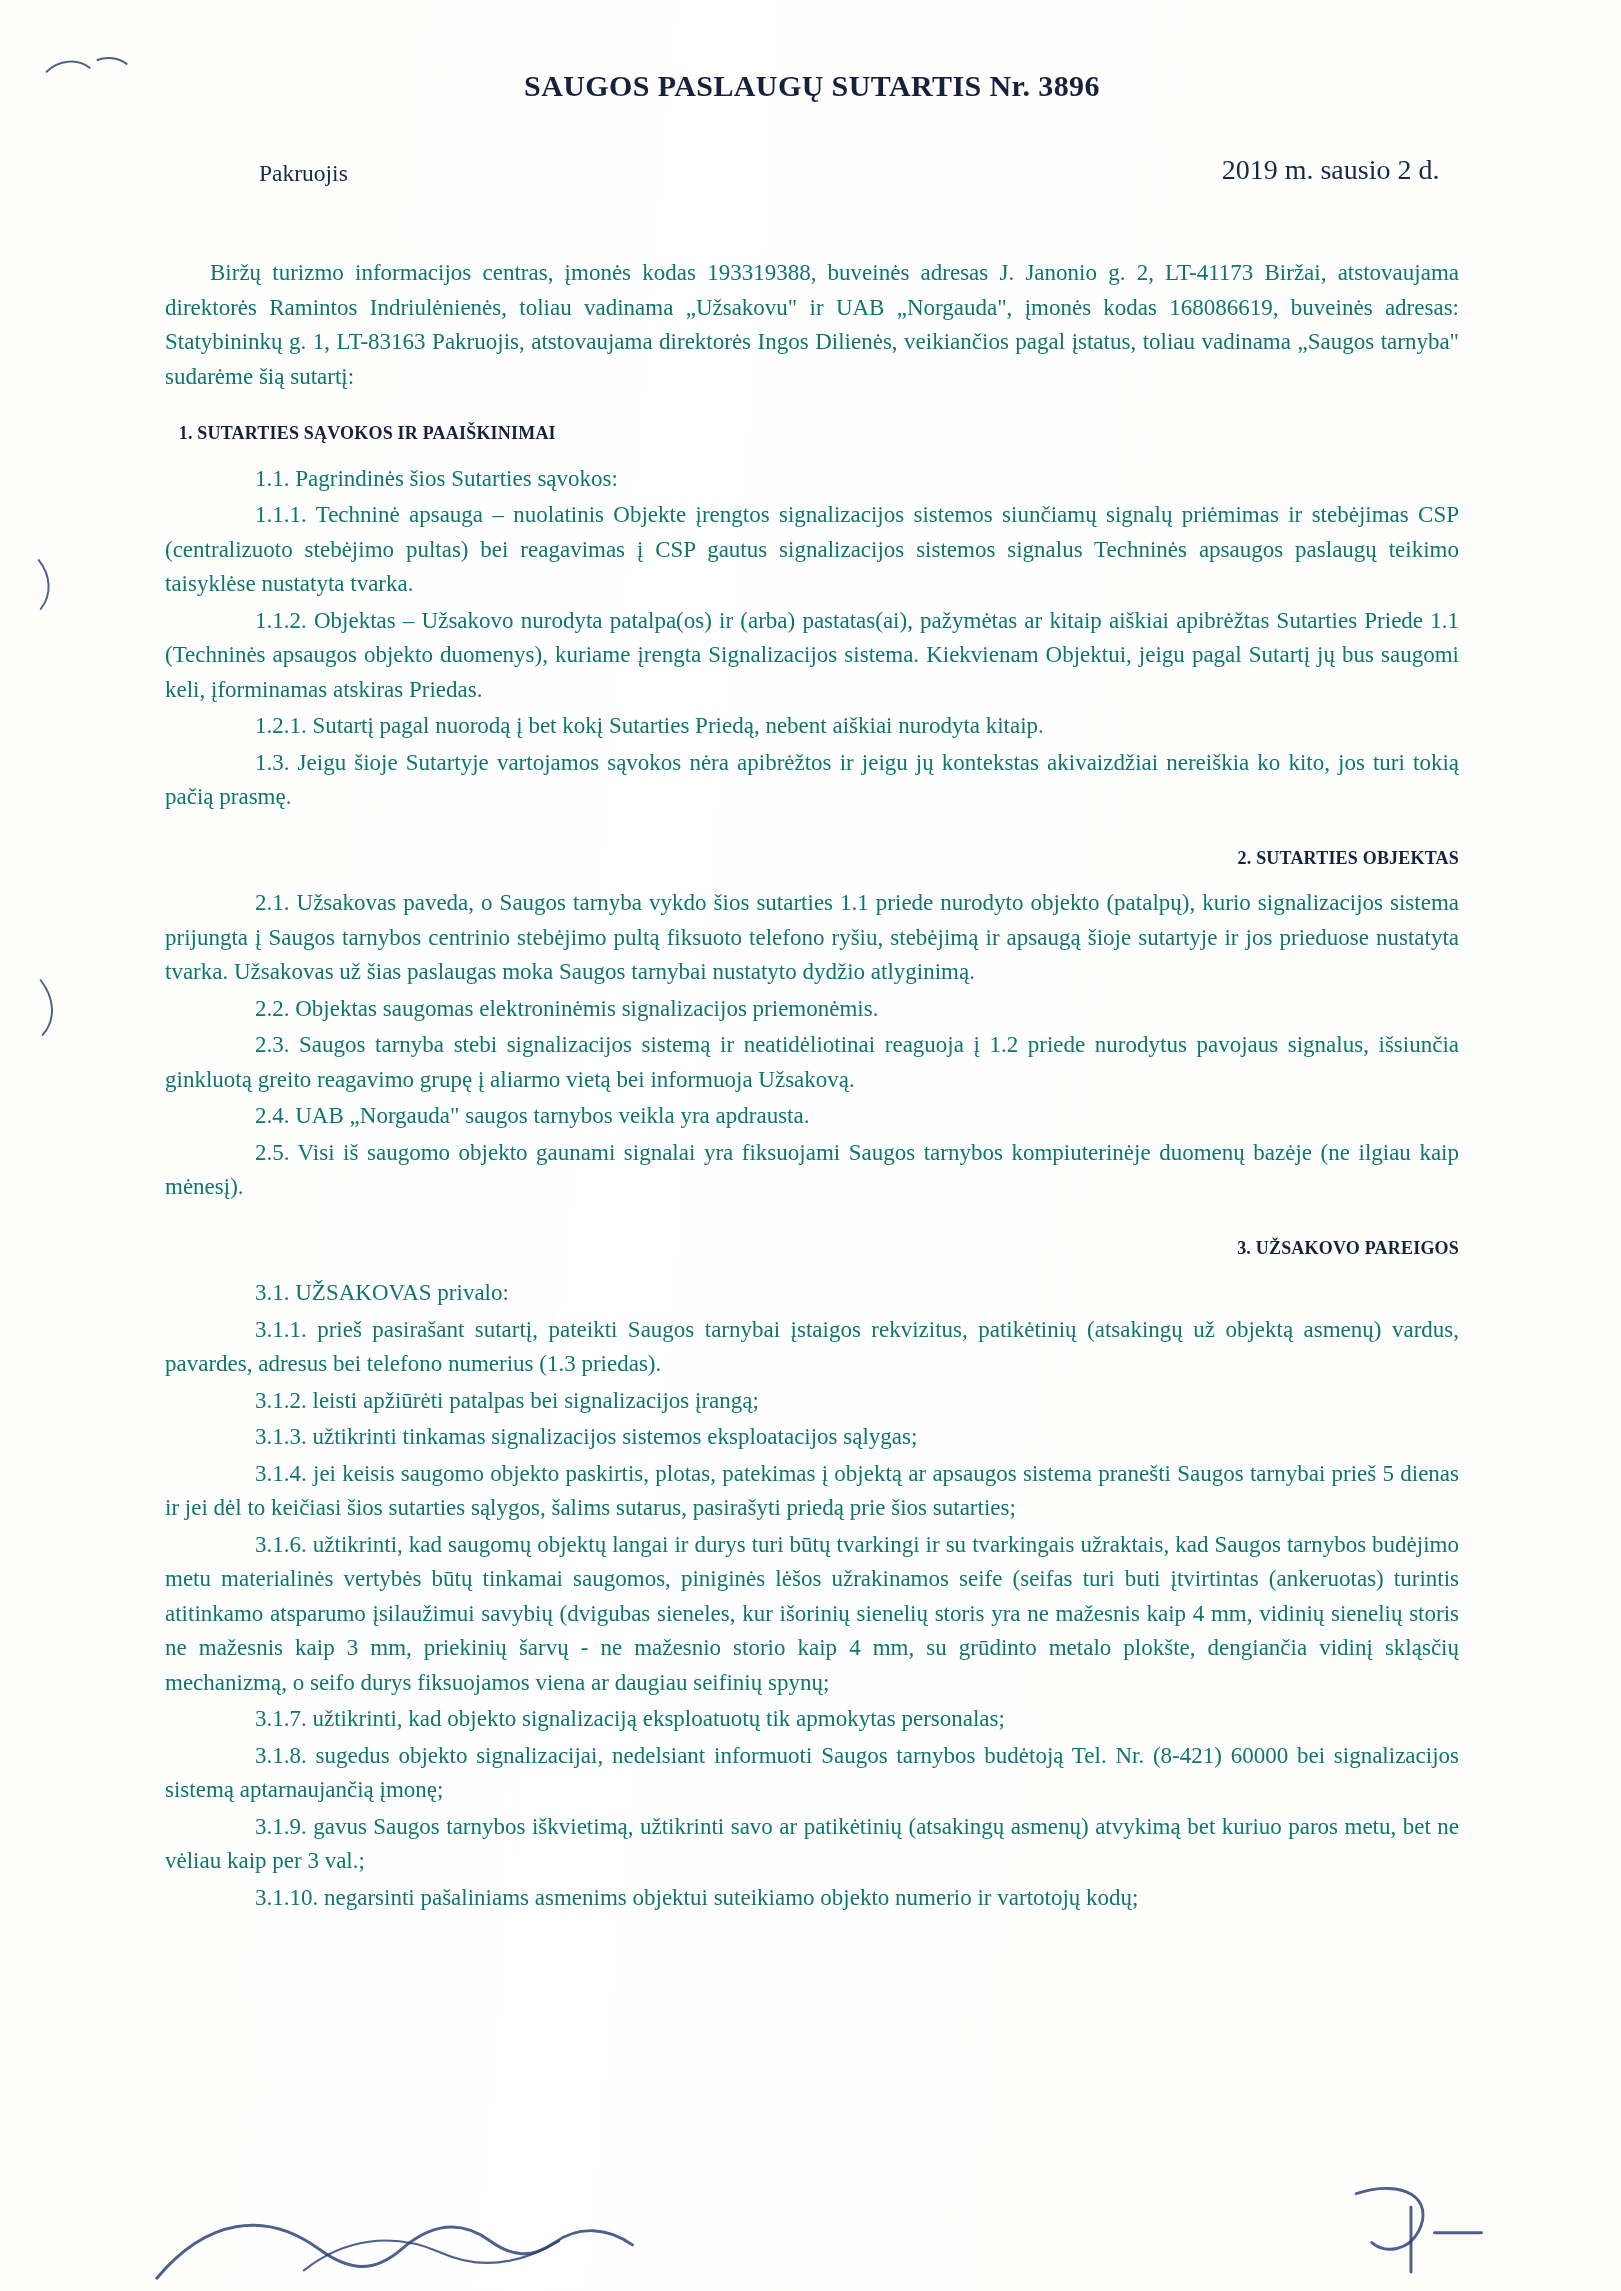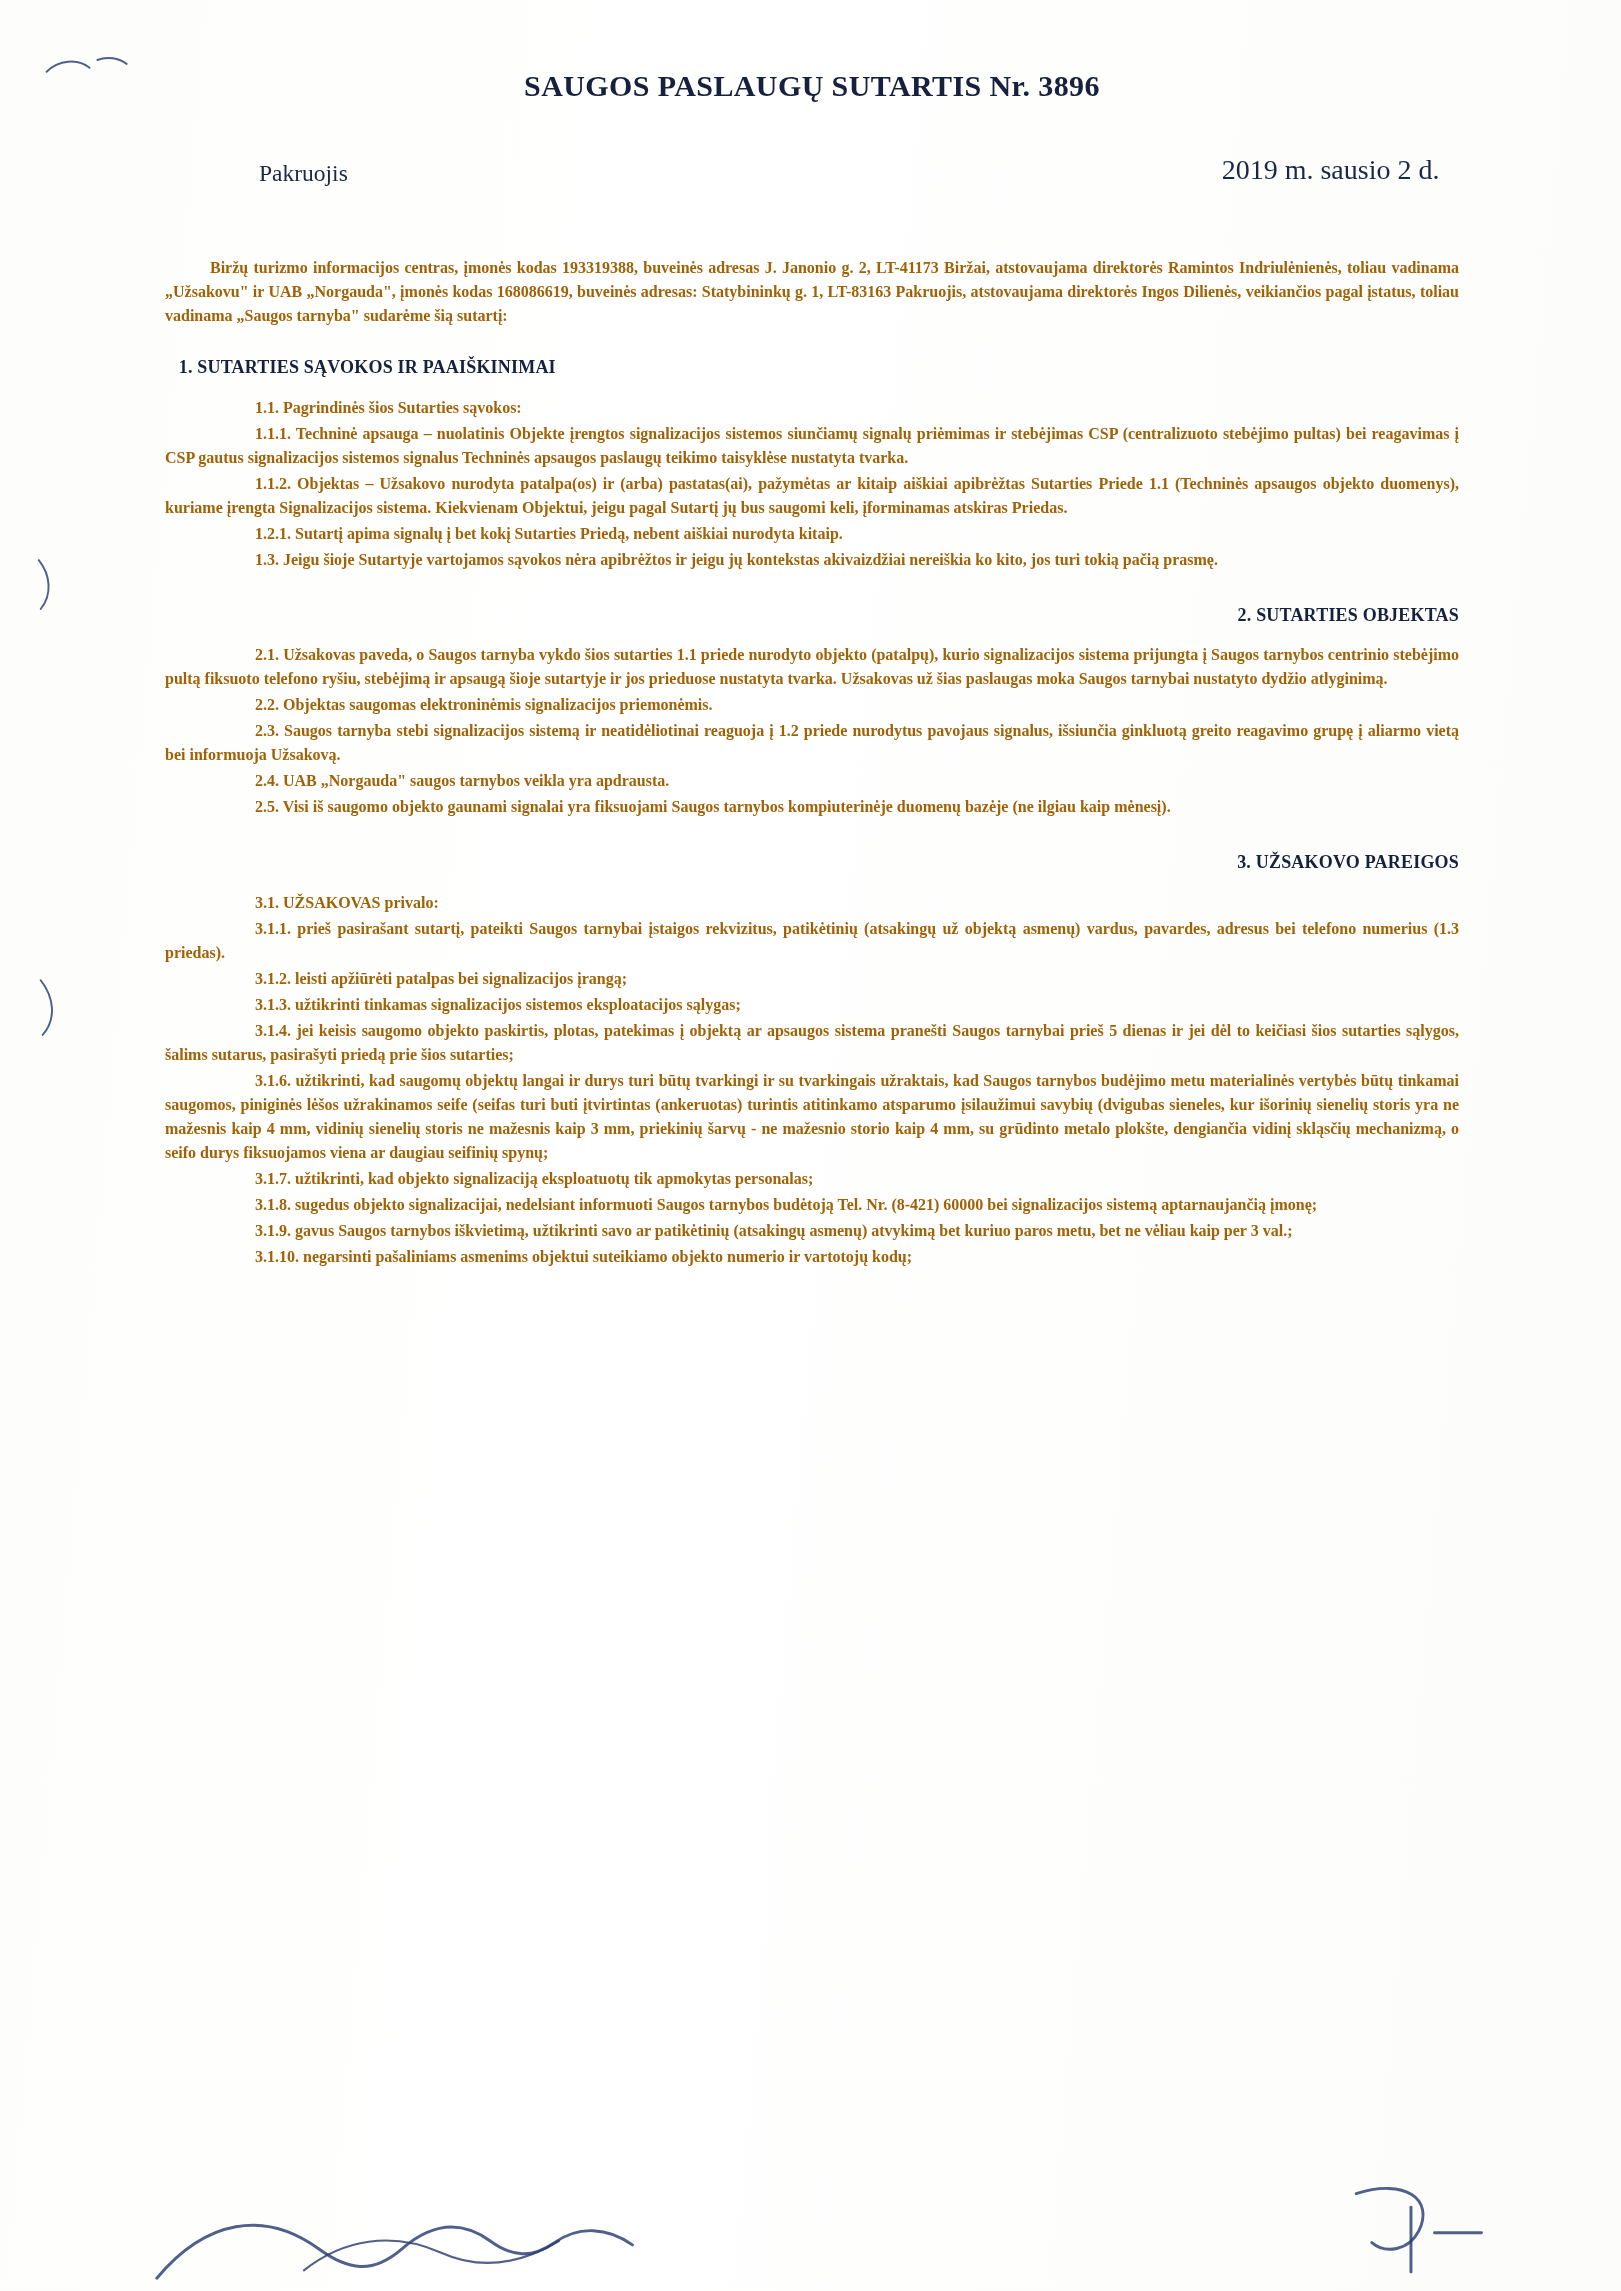--- a/index.html
+++ b/index.html
@@ -54,26 +54,25 @@
   }
   .meta-date {
     position: absolute;
     right: 19.6px;
     top: -5.9px;
     font-size: 28px;
     color: #1a2847;
   }
   p.para {
     margin: 0 0 2px 0;
-    font-size: 16px;
+    font-size: 23px;
     line-height: 1.5;
     text-align: justify;
     text-justify: inter-word;
-    color: #a16207;
-    font-weight: bold;
+    color: #0f766e;
   }
   p.intro {
     text-indent: 45px;
     margin-bottom: 29px;
   }
   .h1 {
     font-weight: bold;
     font-size: 18px;
     margin: 25.5px 0 17.6px 0;
     padding-left: 13.7px;
@@ -138,21 +137,21 @@
       <div class="meta-place">Pakruojis</div>
       <div class="meta-date">2019 m. sausio 2 d.</div>
     </div>
 
     <p class="para intro">Biržų turizmo informacijos centras, įmonės kodas 193319388, buveinės adresas J. Janonio g. 2, LT-41173 Biržai, atstovaujama direktorės Ramintos Indriulėnienės, toliau vadinama „Užsakovu" ir UAB „Norgauda", įmonės kodas 168086619, buveinės adresas: Statybininkų g. 1, LT-83163 Pakruojis, atstovaujama direktorės Ingos Dilienės, veikiančios pagal įstatus, toliau vadinama „Saugos tarnyba" sudarėme šią sutartį:</p>
 
     <div class="h1">1. SUTARTIES SĄVOKOS IR PAAIŠKINIMAI</div>
     <p class="para ind1">1.1.     Pagrindinės šios Sutarties sąvokos:</p>
     <p class="para ind1">1.1.1. Techninė apsauga – nuolatinis Objekte įrengtos signalizacijos sistemos siunčiamų signalų priėmimas ir stebėjimas CSP (centralizuoto stebėjimo pultas) bei reagavimas į CSP gautus signalizacijos sistemos signalus Techninės apsaugos paslaugų teikimo taisyklėse nustatyta tvarka.</p>
     <p class="para ind1">1.1.2. Objektas – Užsakovo nurodyta patalpa(os) ir (arba) pastatas(ai), pažymėtas ar kitaip aiškiai apibrėžtas Sutarties Priede 1.1 (Techninės apsaugos objekto duomenys), kuriame įrengta Signalizacijos sistema. Kiekvienam Objektui, jeigu pagal Sutartį jų bus saugomi keli, įforminamas atskiras Priedas.</p>
-    <p class="para ind1">1.2.1. Sutartį apima signalų į bet kokį Sutarties Priedą, nebent aiškiai nurodyta kitaip.</p>
+    <p class="para ind1">1.2.1. Sutartį pagal nuorodą į bet kokį Sutarties Priedą, nebent aiškiai nurodyta kitaip.</p>
     <p class="para ind1 sect-gap">1.3.     Jeigu šioje Sutartyje vartojamos sąvokos nėra apibrėžtos ir jeigu jų kontekstas akivaizdžiai nereiškia ko kito, jos turi tokią pačią prasmę.</p>
 
     <div class="h1 spaced">2. SUTARTIES OBJEKTAS</div>
     <p class="para ind1">2.1. Užsakovas paveda, o Saugos tarnyba vykdo šios sutarties 1.1 priede nurodyto objekto (patalpų), kurio signalizacijos sistema prijungta į Saugos tarnybos centrinio stebėjimo pultą fiksuoto telefono ryšiu, stebėjimą ir apsaugą šioje sutartyje ir jos prieduose nustatyta tvarka. Užsakovas už šias paslaugas moka Saugos tarnybai nustatyto dydžio atlyginimą.</p>
     <p class="para ind1">2.2. Objektas saugomas elektroninėmis signalizacijos priemonėmis.</p>
     <p class="para ind1">2.3. Saugos tarnyba stebi signalizacijos sistemą ir neatidėliotinai reaguoja į 1.2 priede nurodytus pavojaus signalus, išsiunčia ginkluotą greito reagavimo grupę į aliarmo vietą bei informuoja Užsakovą.</p>
     <p class="para ind1">2.4. UAB „Norgauda" saugos tarnybos veikla yra apdrausta.</p>
     <p class="para ind1 sect-gap">2.5. Visi iš saugomo objekto gaunami signalai yra fiksuojami Saugos tarnybos kompiuterinėje duomenų bazėje (ne ilgiau kaip mėnesį).</p>
 
     <div class="h1 spaced">3.   UŽSAKOVO PAREIGOS</div>

